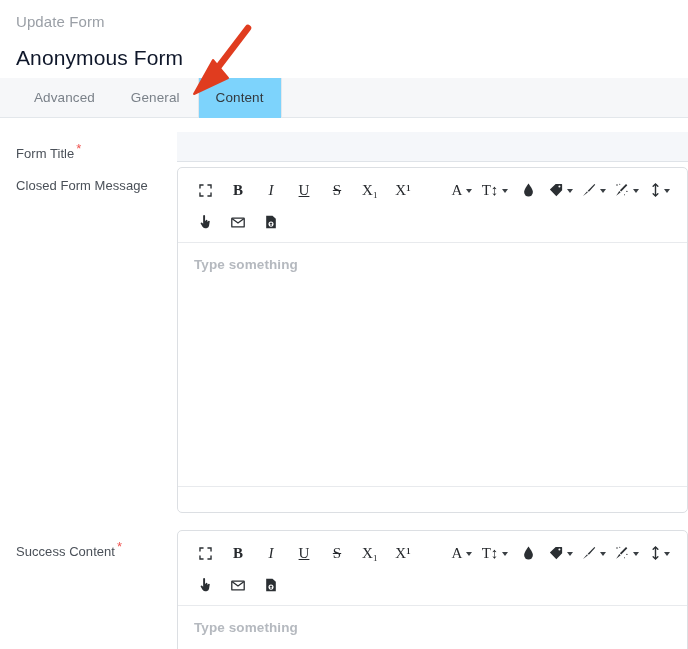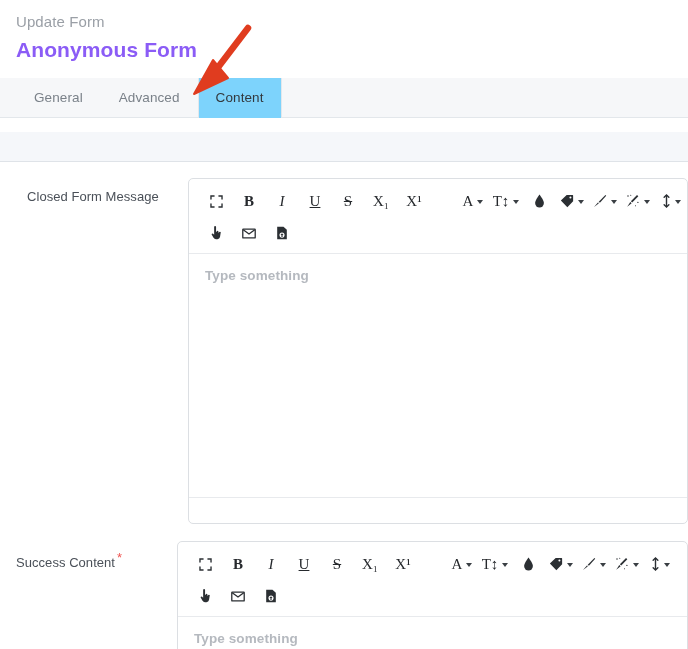--- a/index.html
+++ b/index.html
@@ -20,25 +20,24 @@
     background: #ffffff;
   }
   .breadcrumb {
     font-size: 15px;
     color: #9a9fa6;
     line-height: 20px;
     letter-spacing: 0.1px;
   }
   .page-title {
     font-size: 21px;
-    color: #8b5cf6;
+    color: #0f172a;
     line-height: 32px;
-    margin-top: 2px;
+    margin-top: 10px;
     letter-spacing: 0.1px;
-    font-weight: bold;
   }
 
   
   .tab-bar {
     position: relative;
     height: 40px;
     background: #f6f7f9;
     border-bottom: 1px solid #e3e7eb;
     display: flex;
     align-items: stretch;
@@ -181,52 +180,55 @@
     font-size: 13.5px;
     letter-spacing: 0.1px;
   }
   .editor-footer {
     border-top: 1px solid #e8eaed;
     height: 26px;
   }
 
   
   .row-title { margin-top: 6px; }
-  .row-closed { margin-top: 16px; padding-left: 11px; }
+  .row-closed { margin-top: 4px; }
   .row-success { margin-top: 17px; }
 
   .closed-canvas { height: 243px; }
   .success-canvas { height: 60px; }
 </style>
 </head>
 <body>
 
 <div class="page-header">
   <div class="breadcrumb">Update Form</div>
   <div class="page-title">Anonymous Form</div>
 </div>
 
 <div class="tab-bar">
+  <div class="tab">Advanced</div>
   <div class="tab">General</div>
-  <div class="tab">Advanced</div>
   <div class="tab active">Content</div>
 
   <span class="arrow-annotation">
     <svg width="72" height="80" viewBox="0 0 72 80" xmlns="http://www.w3.org/2000/svg">
       <g fill="#e03c1f" stroke="#e03c1f">
         <path d="M62 8 L30 50" stroke-width="6.5" stroke-linecap="round" fill="none"></path>
         <path d="M8 74 L42 58 L27 40 Z" stroke-width="2" stroke-linejoin="round"></path>
       </g>
     </svg>
   </span>
 </div>
 
 <div class="form-body">
 
   <div class="form-row row-title">
+    <div class="form-label">
+      <span>Form Title</span><span class="req">*</span>
+    </div>
     <div class="form-control">
       <input class="text-input" type="text" placeholder="" style="">
     </div>
   </div>
 
   <div class="form-row row-closed">
     <div class="form-label">
       <span>Closed Form Message</span>
     </div>
     <div class="form-control">

